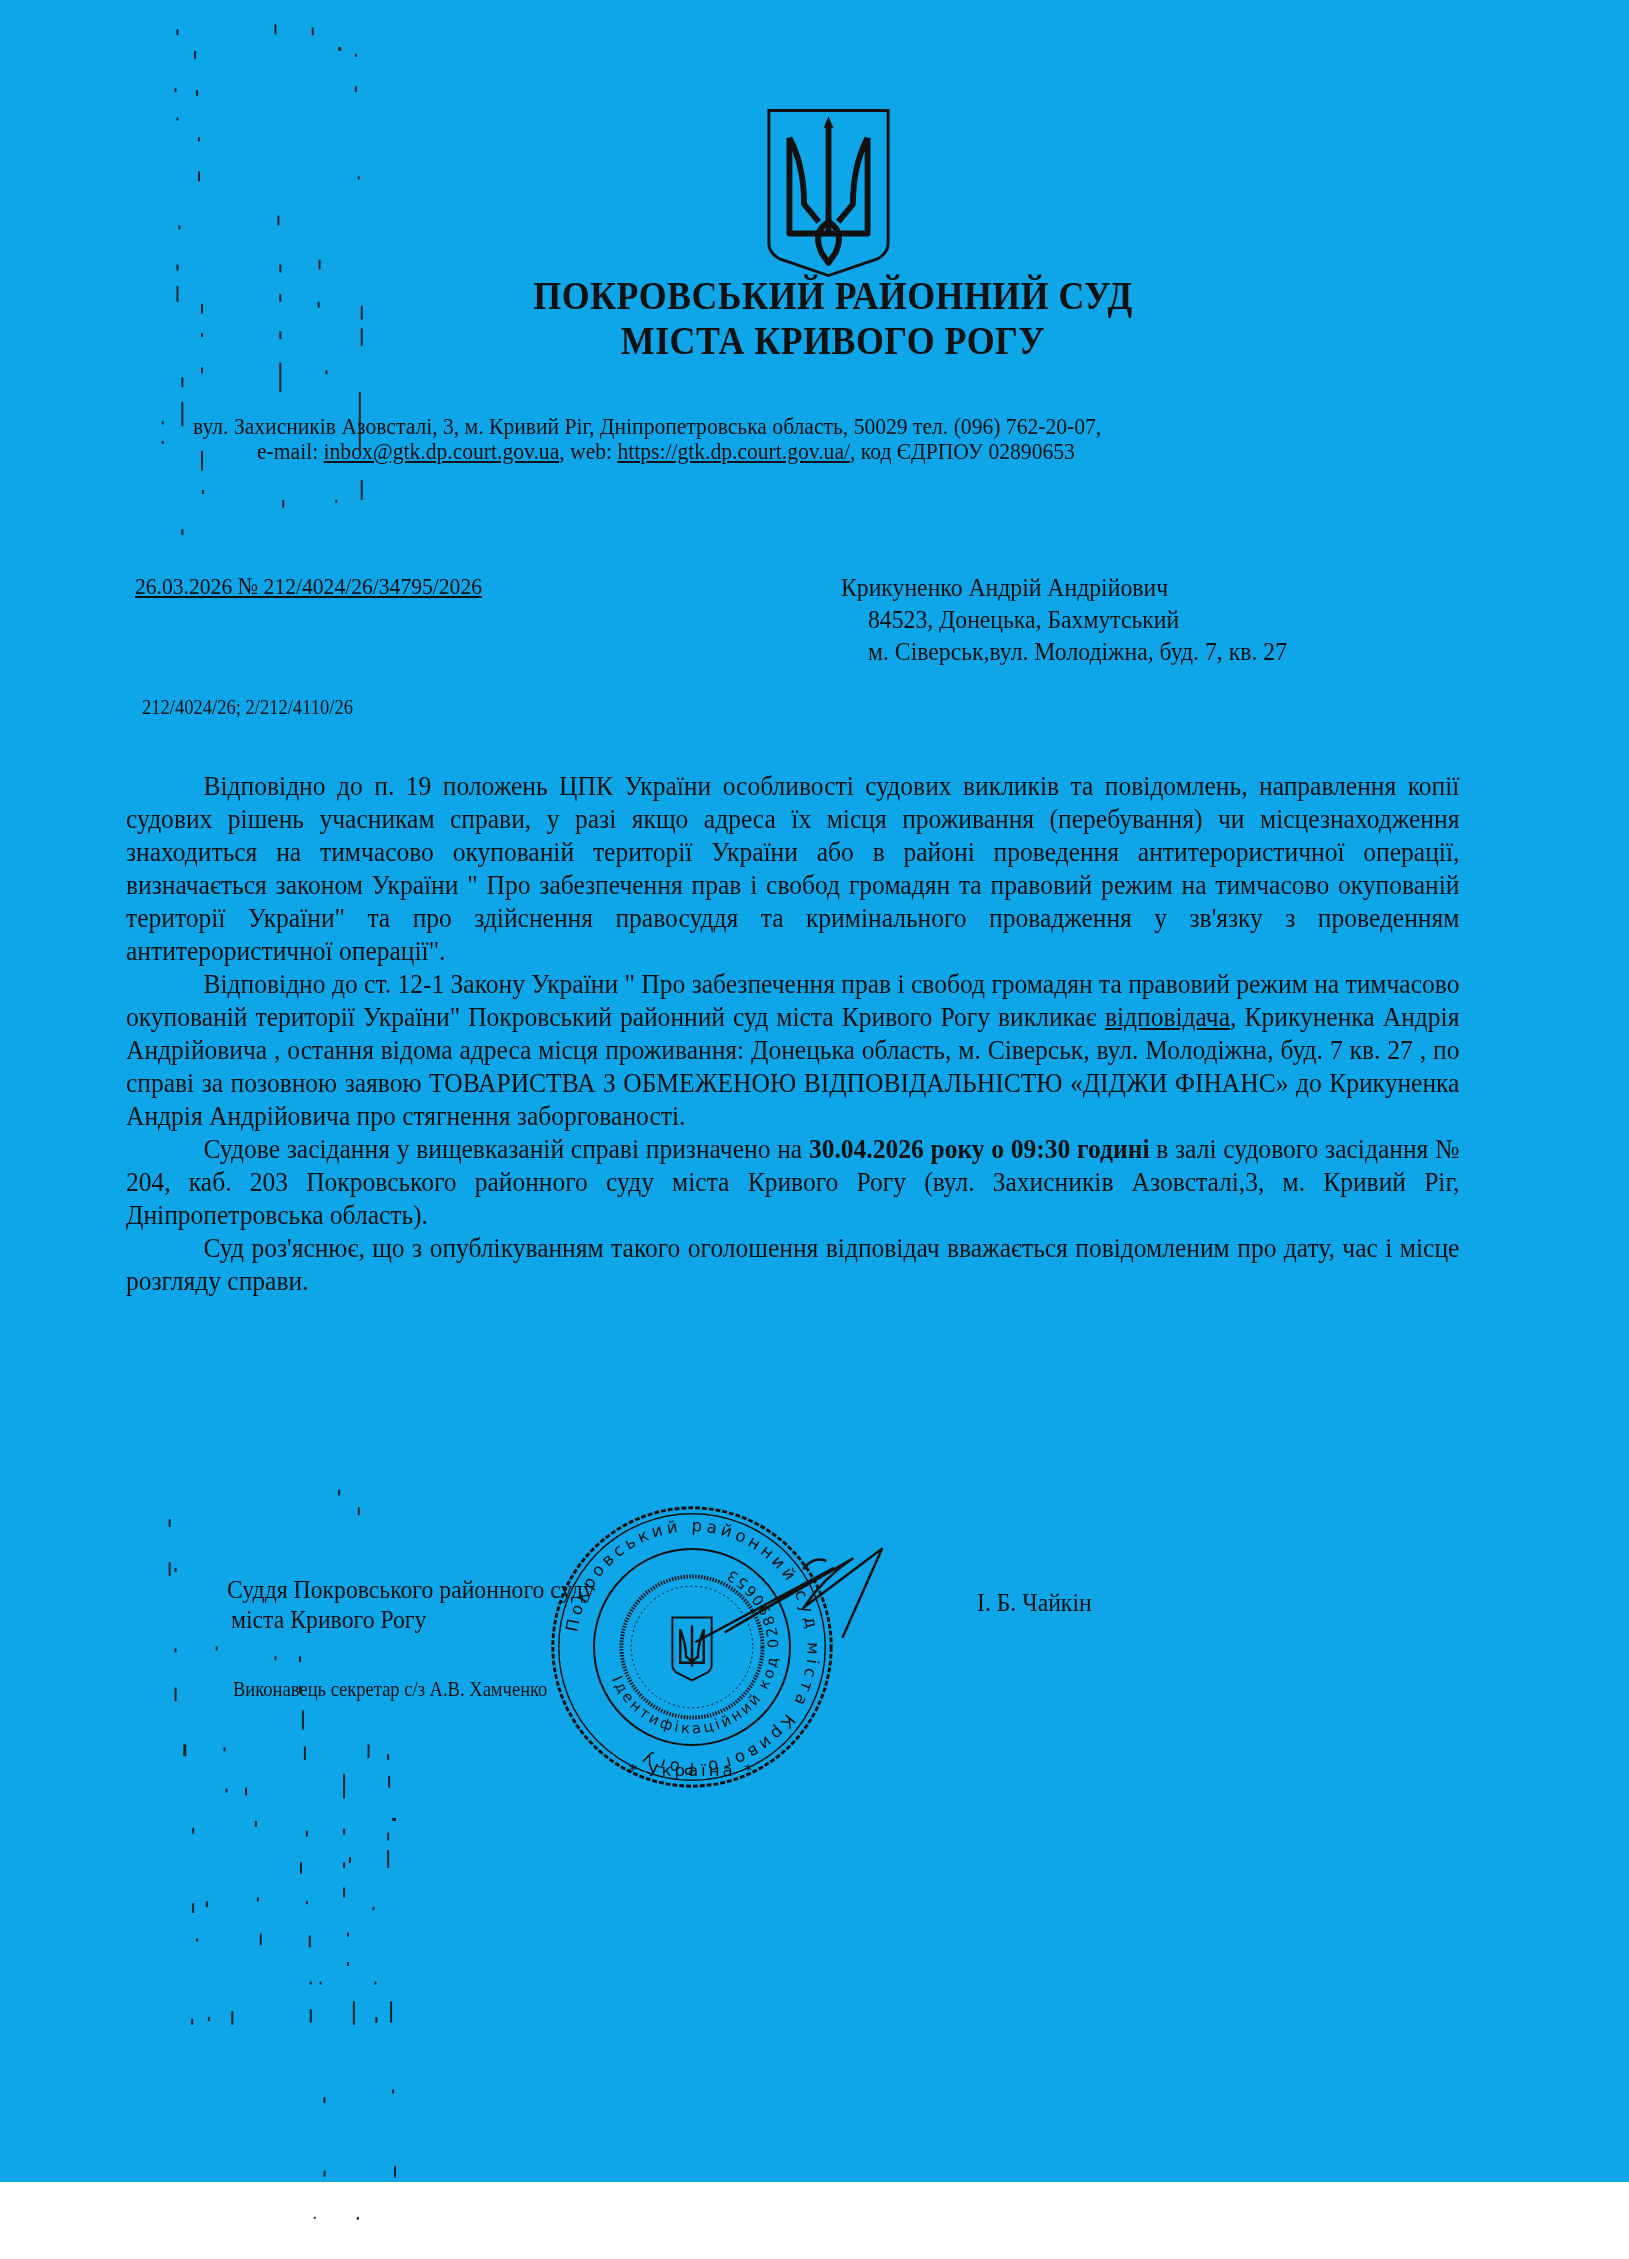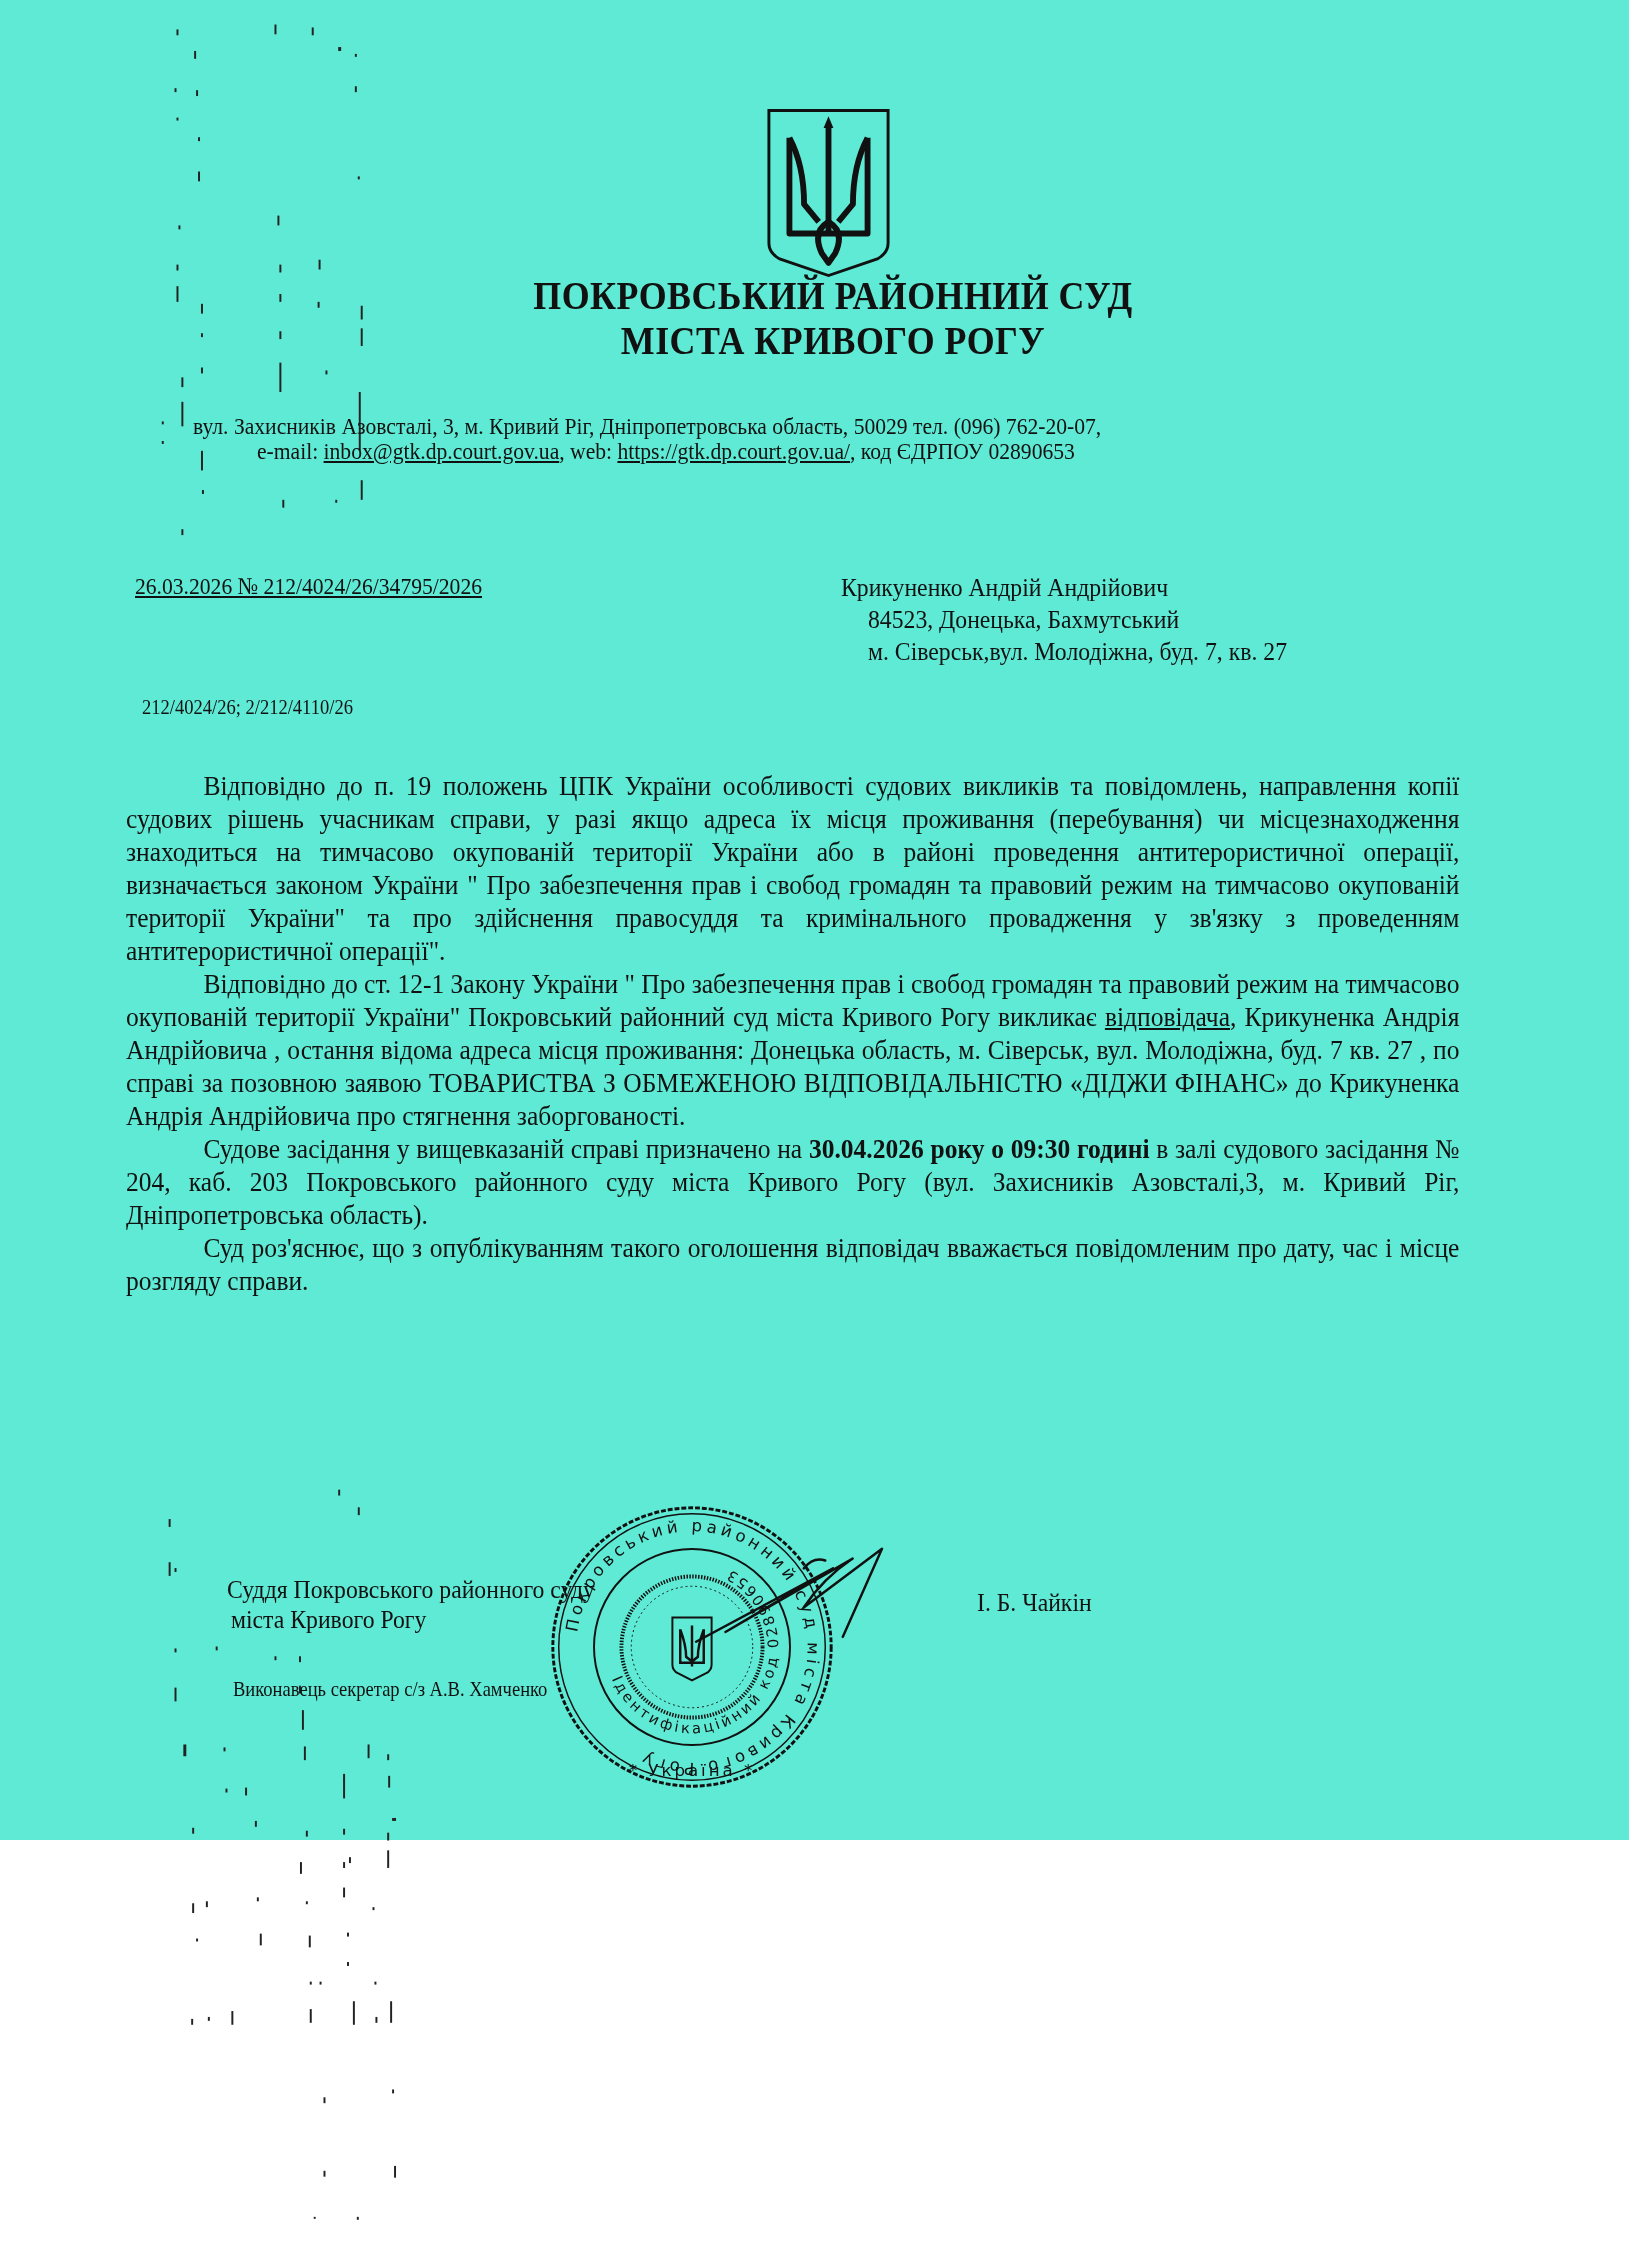--- a/index.html
+++ b/index.html
@@ -11,22 +11,22 @@
     width: 1629px;
     height: 2259px;
     position: relative;
     overflow: hidden;
     font-family: "Liberation Serif", "DejaVu Serif", serif;
     color: #111111;
   }
   .page {
     position: absolute;
     left: 0; top: 0;
-    width: 1629px; height: 1840px;
-    background: #5eead4;
+    width: 1629px; height: 2182px;
+    background: #0ea5e9;
   }
   .noise {
     position: absolute;
     left: 0; top: 0;
     width: 1629px; height: 2259px;
     pointer-events: none;
   }
   .emblem {
     position: absolute;
     left: 765px;

